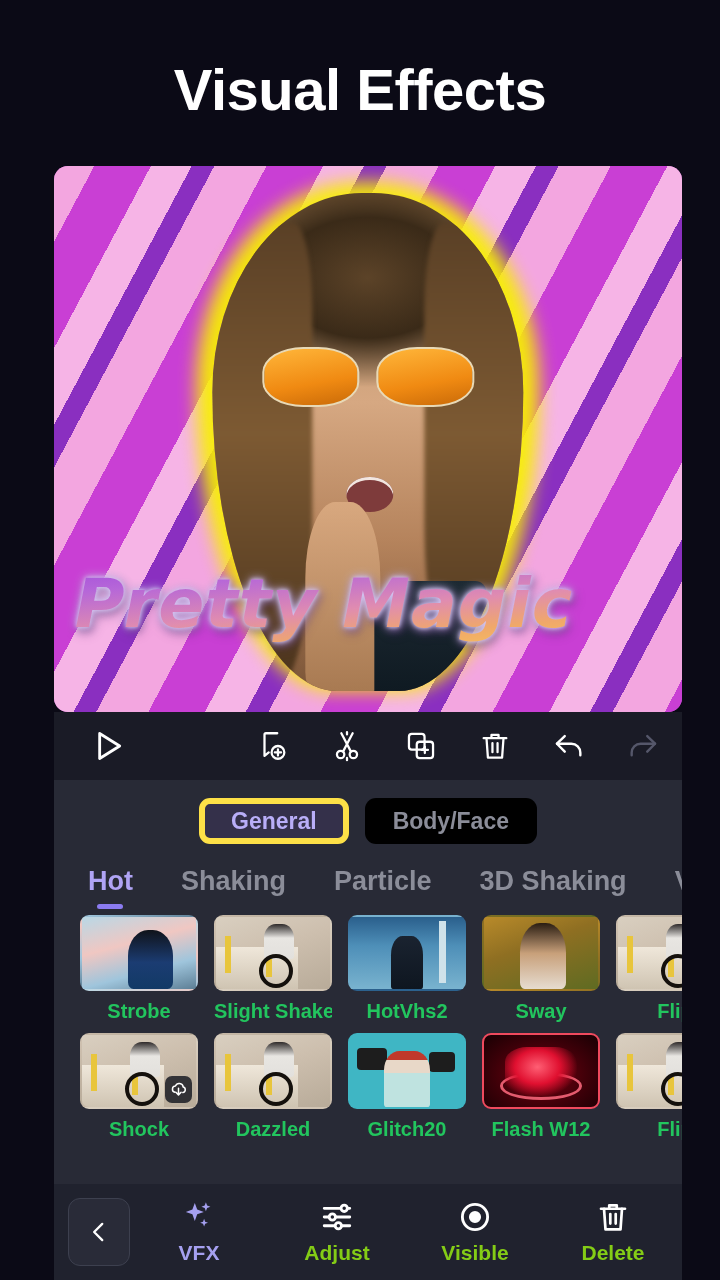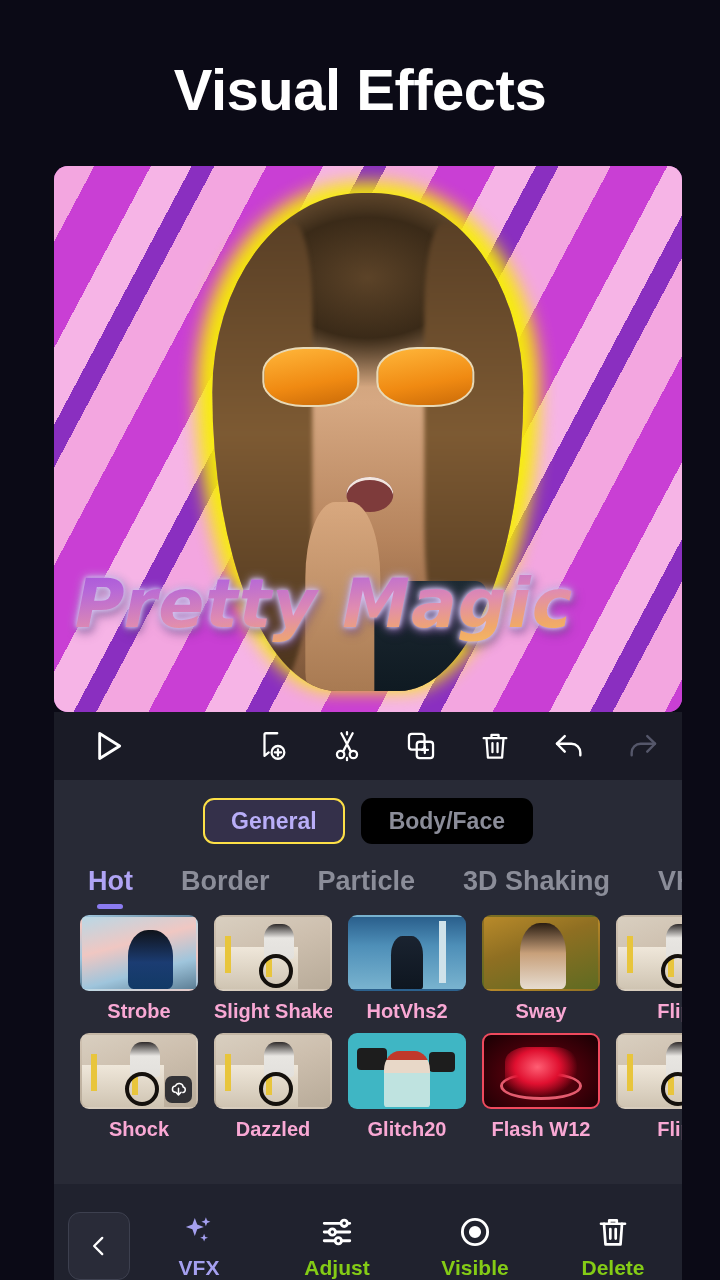--- a/index.html
+++ b/index.html
@@ -130,21 +130,21 @@
     display: flex; justify-content: center; gap: 16px;
     padding-top: 18px;
   }
   .seg {
     height: 46px; padding: 0 26px;
     display: flex; align-items: center; justify-content: center;
     border-radius: 11px;
     font-size: 23px; font-weight: 700;
   }
   .seg.active {
-    background: #34304a; border: 2px solid #fde047; color: #b9aef8;
+    background: #34304a; border: 6px solid #fde047; color: #b9aef8;
   }
   .seg.inactive {
     background: #000000; border: 2px solid transparent; color: #8b8d99;
   }
 
   .tabs {
     display: flex; align-items: flex-start; gap: 48px;
     padding: 22px 0 0 34px;
     white-space: nowrap;
   }
@@ -164,21 +164,21 @@
   .cell { width: 118px; flex: 0 0 118px; }
   .thumb {
     position: relative;
     width: 118px; height: 76px; border-radius: 9px; overflow: hidden;
     background: #3a3c48;
     border: 2px solid transparent;
   }
   .thumb.selected { border-color: #f04a5e; }
   .cell-label {
     margin-top: 9px; text-align: center;
-    font-size: 20px; font-weight: 700; color: #f9a8d4;
+    font-size: 20px; font-weight: 700; color: #22c55e;
     overflow: hidden; white-space: nowrap;
   }
   .dl-badge {
     position: absolute; right: 4px; bottom: 4px;
     width: 27px; height: 27px; border-radius: 7px;
     background: rgba(20,22,30,.82);
     display: flex; align-items: center; justify-content: center;
   }
 
   
@@ -213,21 +213,21 @@
     background: radial-gradient(ellipse at 45% 40%, #ff5f74 0%, #e01030 40%, rgba(160,0,25,0) 72%);
     border-radius:30%; }
   .t-flash .bw { position:absolute; bottom:10%; left:14%; width:72%; height:38%;
     border:3px solid #ff6b80; border-radius:50%; opacity:.85; }
 
   
   .bottom-bar {
     position: absolute; left: 54px; top: 1184px;
     width: 628px; height: 96px;
     background: #20222e;
-    display: flex; align-items: flex-end;
+    display: flex; align-items: center;
   }
   .back-btn {
     width: 62px; height: 68px; margin-left: 14px;
     border: 1px solid #3d404f; border-radius: 12px;
     background: #292b38;
     display: flex; align-items: center; justify-content: center;
     flex: 0 0 auto;
   }
   .bb-items { display: flex; flex: 1; }
   .bb-item {
@@ -323,21 +323,21 @@
       <div class="seg inactive">
         <span>Body/Face</span>
       </div>
     </div>
 
     <div class="tabs">
       <div class="tab active">
         <span>Hot</span>
       </div>
       <div class="tab">
-        <span>Border</span>
+        <span>Shaking</span>
       </div>
       <div class="tab">
         <span>Particle</span>
       </div>
       <div class="tab">
         <span>3D Shaking</span>
       </div>
       <div class="tab">
         <span>VHS</span>
       </div>

